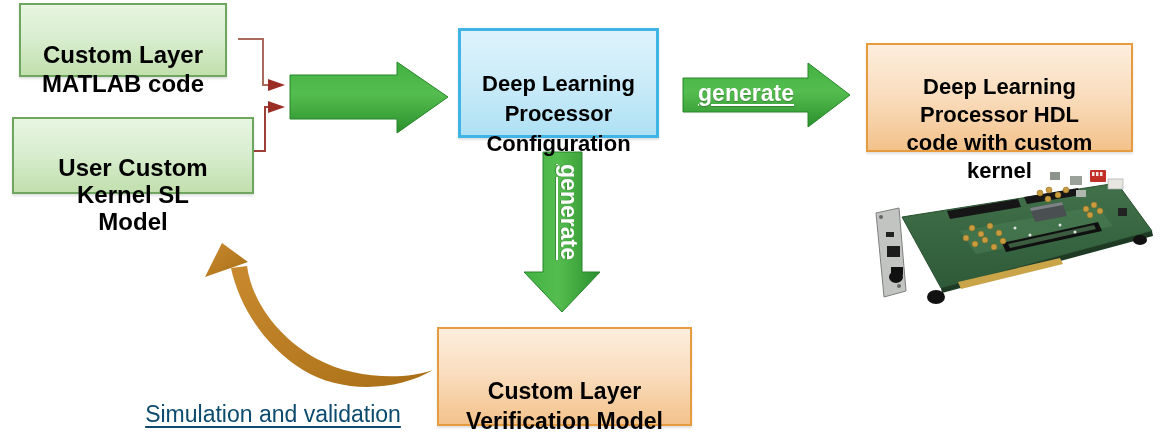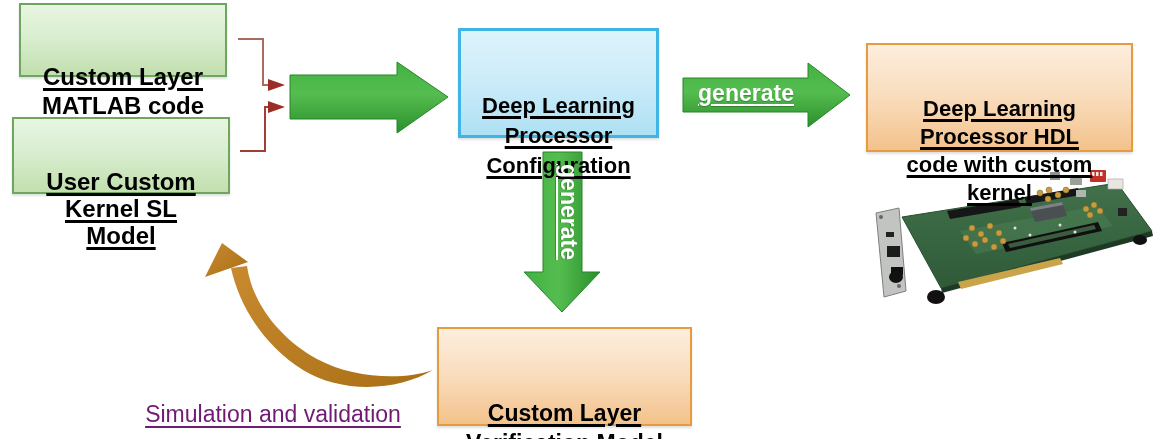--- a/index.html
+++ b/index.html
@@ -5,58 +5,57 @@
   * { margin:0; padding:0; box-sizing:border-box; }
   body { background:#fff; font-family:"Liberation Sans", sans-serif; }
   .canvas { position:relative; width:1169px; height:439px; background:#ffffff; overflow:hidden; }
   .layer { position:absolute; left:0; top:0; }
 
   .dbox {
     position:absolute; text-align:center; font-weight:bold; color:#000;
     white-space:pre-line; overflow:visible;
   }
   .dbox .lbl {
-    text-decoration:underline; text-decoration-thickness:2.5px; text-underline-offset:3px;
+    text-decoration-thickness:2.5px; text-underline-offset:3px;
     display:inline-block;
-    margin-top:22px;
   }
   .green-box {
     background:linear-gradient(180deg,#e7f5e1 0%,#d9eed0 45%,#c2dfae 100%);
     border:2px solid #6fa65f;
     box-shadow:0 2px 2px rgba(0,0,0,0.12);
   }
   .blue-box {
     background:linear-gradient(180deg,#ddf3fc 0%,#cdecf9 45%,#aee1f4 100%);
     border:3px solid #41b4e6;
     box-shadow:0 2px 2px rgba(0,0,0,0.12);
   }
   .orange-box {
     background:linear-gradient(180deg,#fdeedd 0%,#f9dcbc 50%,#f3c28b 100%);
     border:2.5px solid #e69c3e;
     box-shadow:0 2px 2px rgba(0,0,0,0.12);
   }
 
   #box-matlab   { left:19px;  top:3px;   width:208px; height:74px; font-size:24px; line-height:29px; padding-top:6px; }
-  #box-kernel   { left:12px;  top:117px; width:218px; height:77px; font-size:24px; line-height:27px; padding-top:0; }
+  #box-kernel   { left:12px;  top:117px; width:242px; height:77px; font-size:24px; line-height:27px; padding-top:8px; }
   #box-config   { left:458px; top:28px;  width:201px; height:110px; font-size:22px; line-height:30px; padding-top:8px; }
   #box-hdl      { left:866px; top:43px;  width:267px; height:109px; font-size:22px; line-height:28px; padding-top:0px; }
   #box-verify   { left:437px; top:327px; width:255px; height:99px;  font-size:23px; line-height:30px; padding-top:17px; }
 
   .arrow-label {
     position:absolute; color:#fff; font-weight:bold; text-align:center;
     text-decoration:underline; text-decoration-thickness:2px; text-underline-offset:3px;
     text-shadow:0 1px 1px rgba(0,0,0,0.25);
   }
   #lbl-register  { left:283px; top:82px;  width:120px; font-size:24px; }
   #lbl-generate1 { left:685px; top:80px;  width:122px; font-size:23px; }
   #lbl-generate2 { left:498px; top:193px; width:130px; height:38px; font-size:23px; transform:rotate(90deg); }
 
   #caption-sim {
     position:absolute; left:128px; top:401px; width:290px; text-align:center;
-    font-size:23px; color:#701a75;
+    font-size:23px; color:#0c4a6e;
     text-decoration:underline; text-decoration-thickness:1.5px; text-underline-offset:4px;
   }
 </style>
 </head>
 <body>
 
 <div class="canvas">
 
   <svg class="layer" width="1169" height="439" viewBox="0 0 1169 439">
     <defs>

